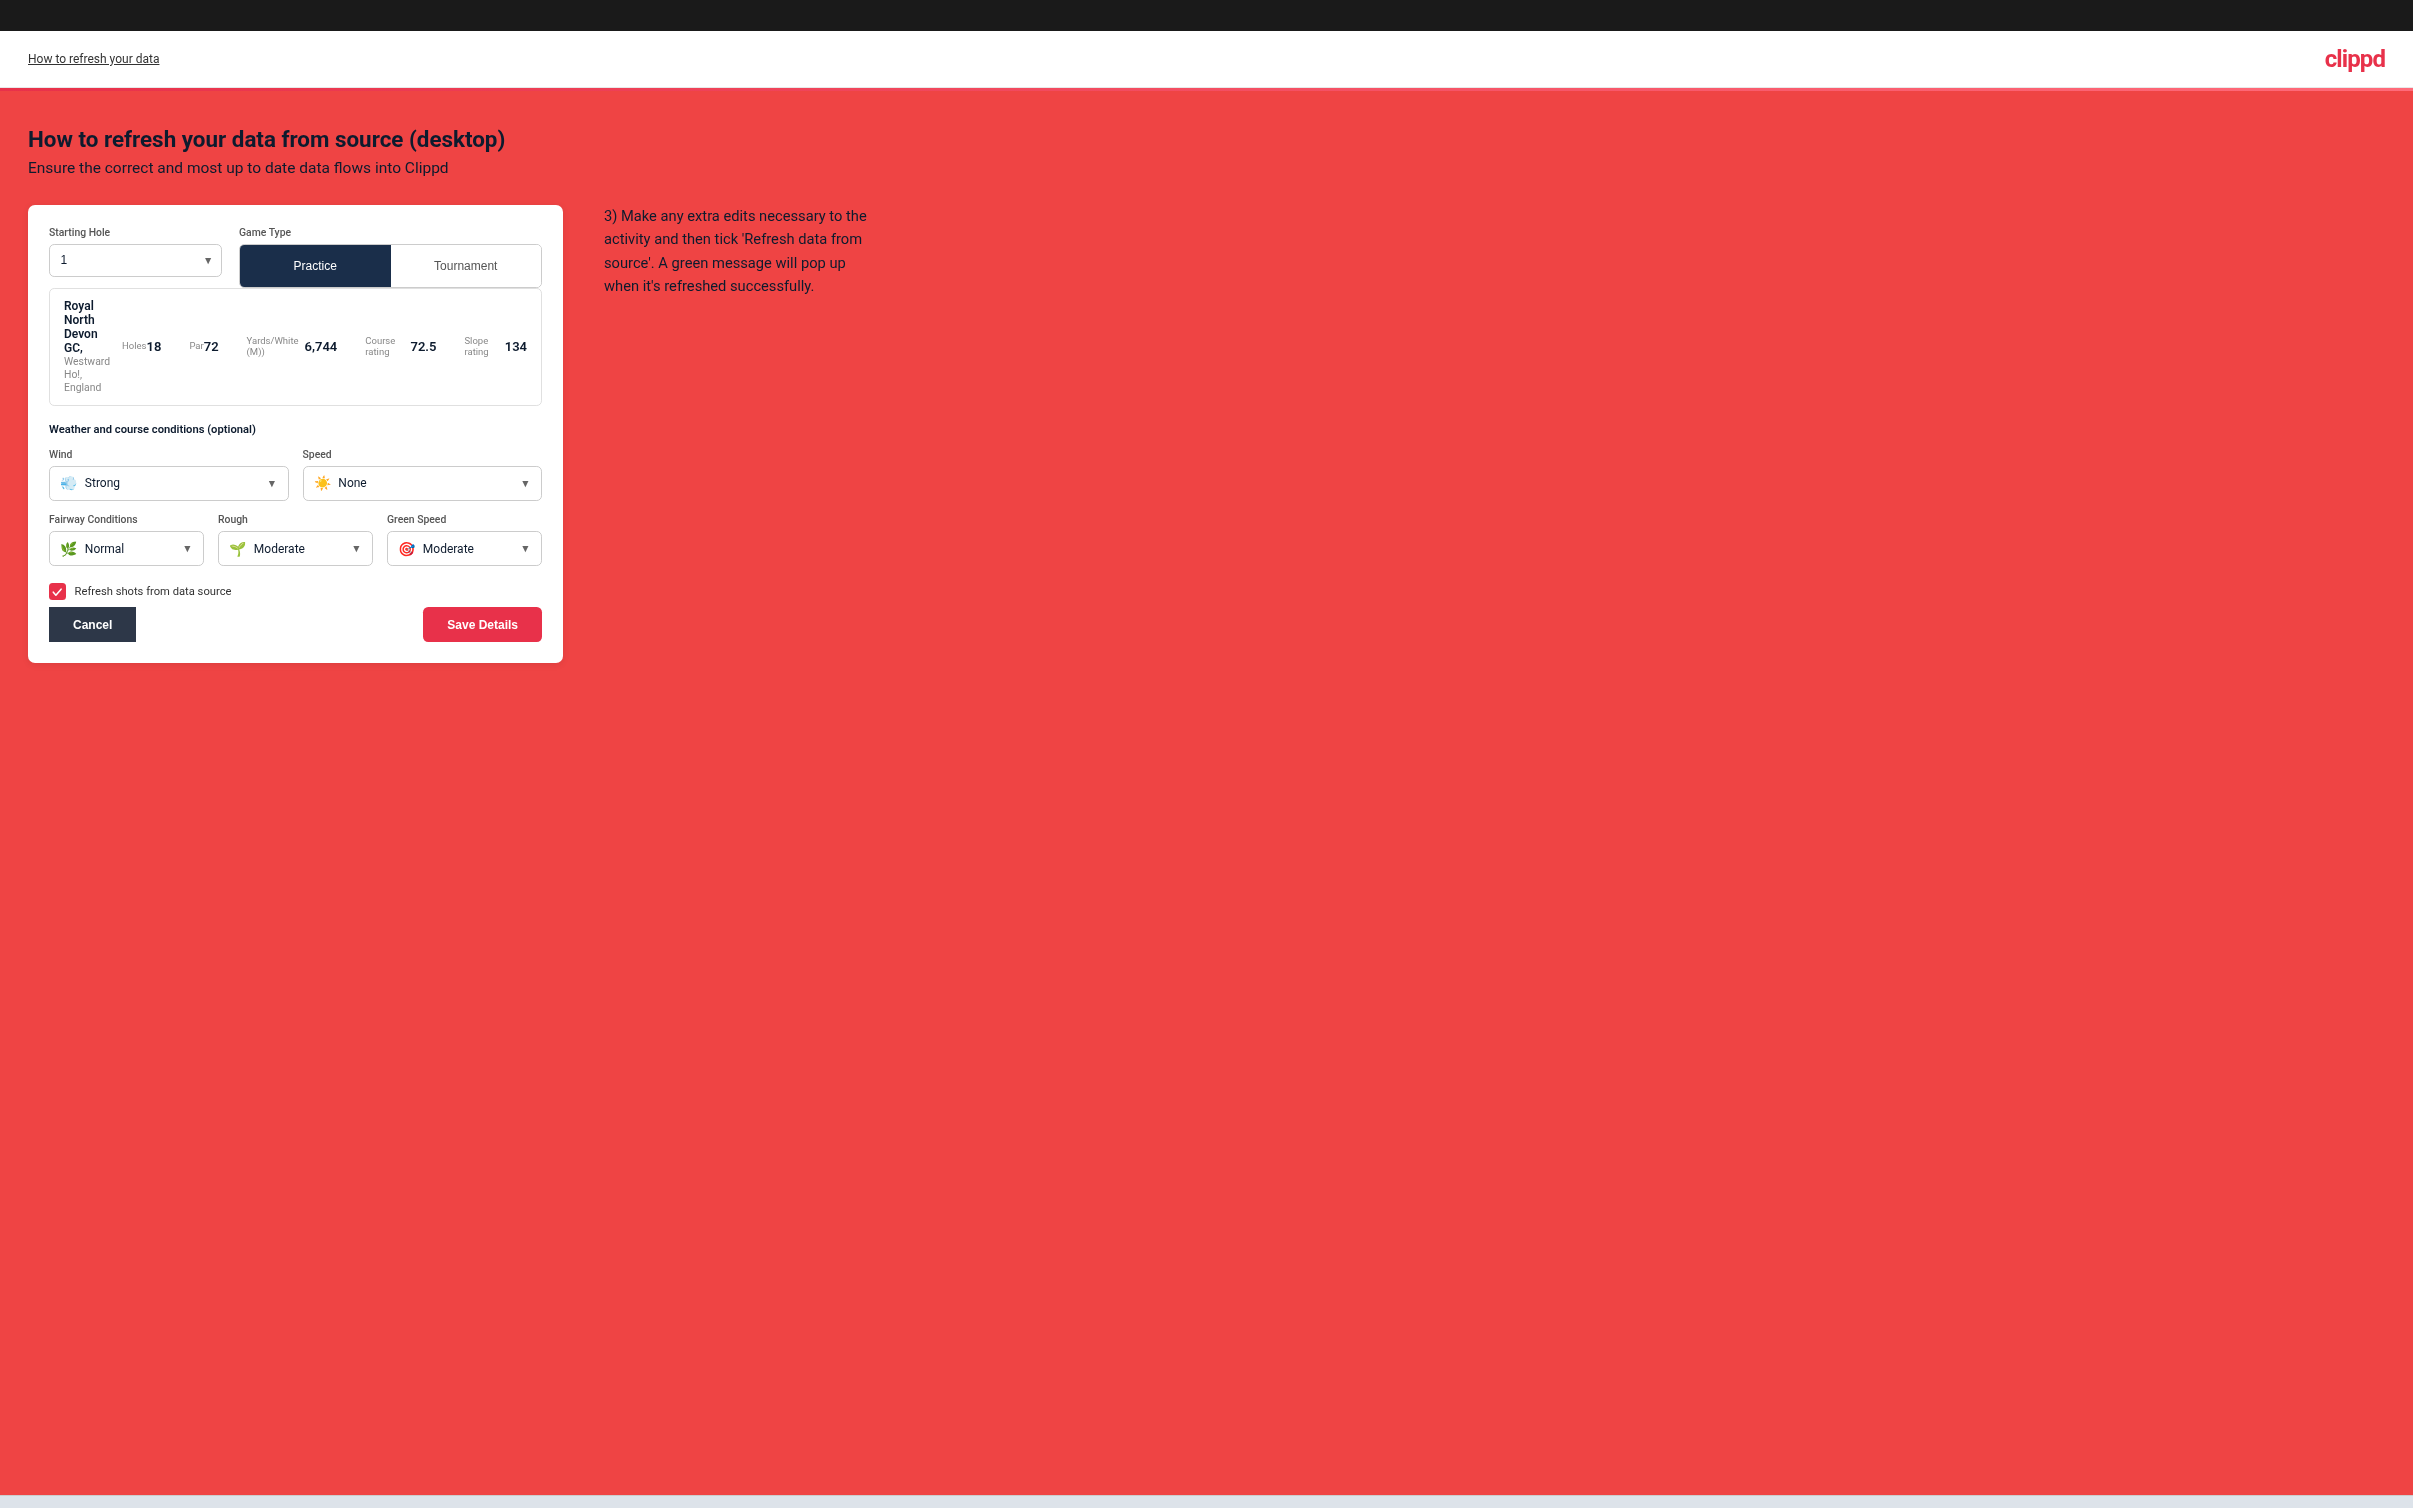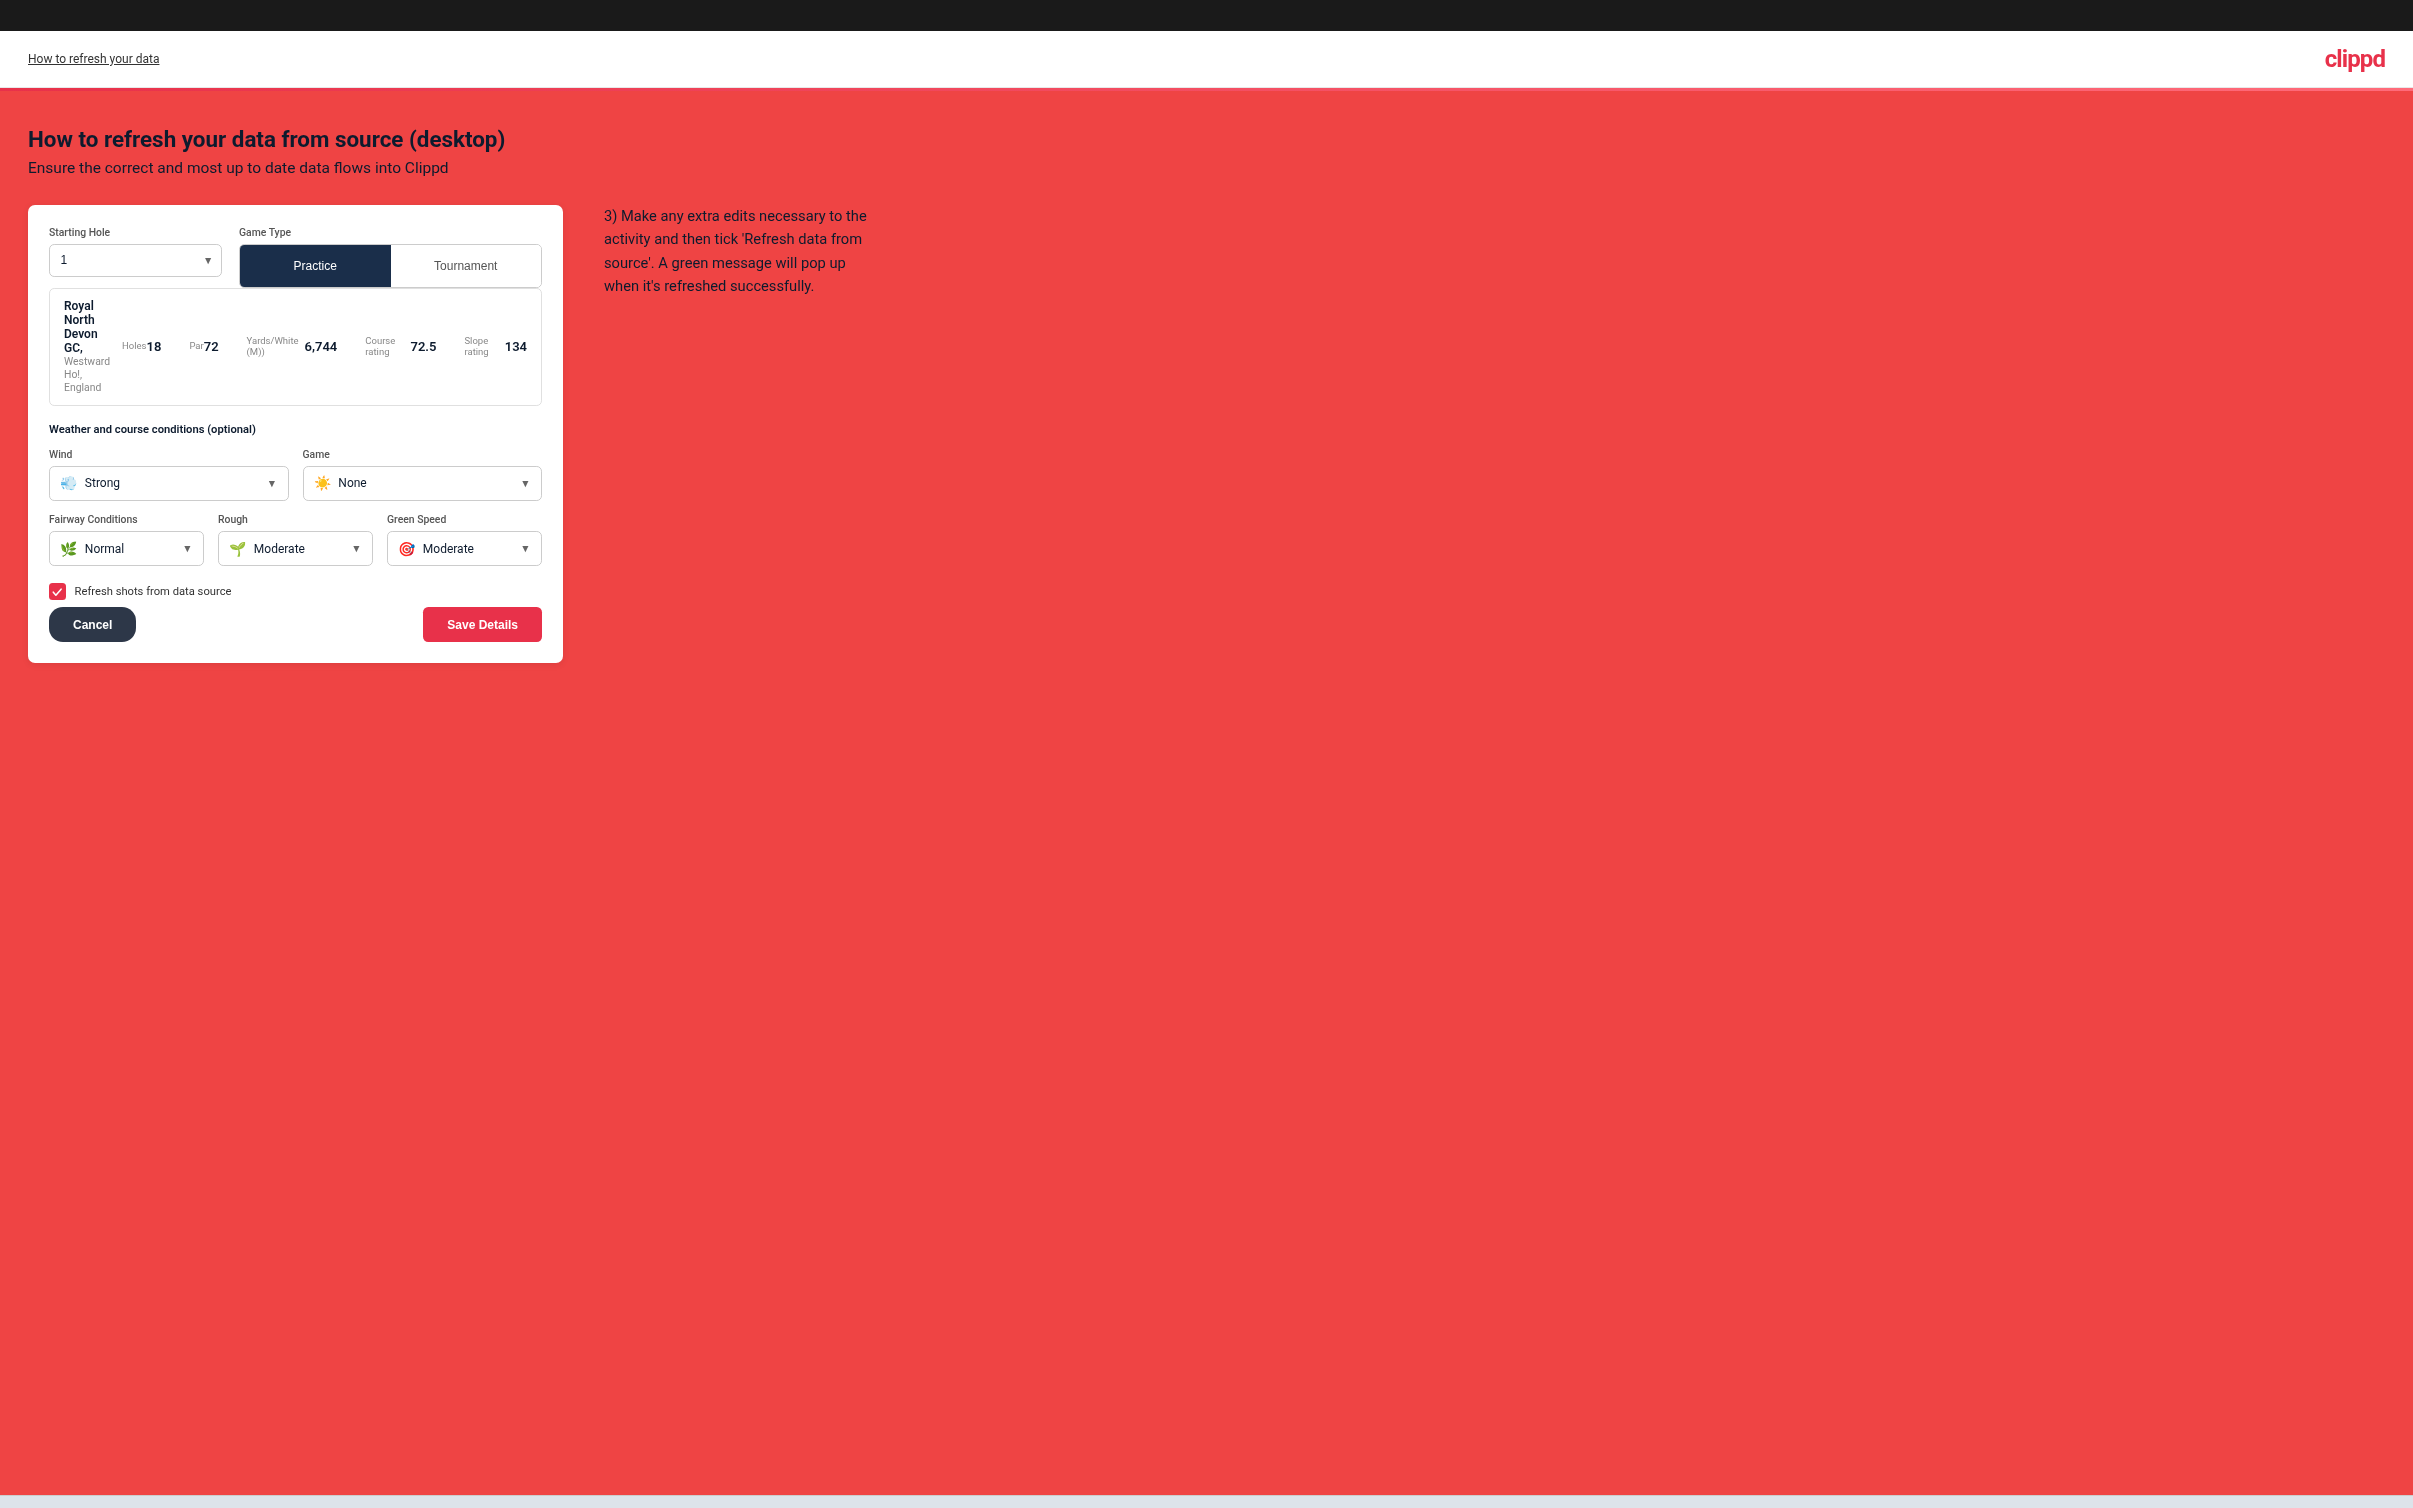--- a/index.html
+++ b/index.html
@@ -276,21 +276,21 @@
       display: flex;
       justify-content: space-between;
       align-items: center;
     }
 
     .btn-cancel {
       background: #2d3748;
       color: #fff;
       border: none;
       padding: 10.4px 24px;
-      border-radius: 14px;
+      border-radius: 0;
       font-size: 12px;
       font-weight: 600;
       cursor: pointer;
     }
 
     .btn-save {
       background: #e8314a;
       color: #fff;
       border: none;
       padding: 10.4px 24px;
@@ -389,21 +389,21 @@
             <label class="form-label">Wind</label>
             <div class="select-wrapper">
               <div class="icon-select">
                 <span class="icon-emoji">💨</span>
                 <span class="select-text">Strong</span>
                 <span class="arrow">▼</span>
               </div>
             </div>
           </div>
           <div class="form-group">
-            <label class="form-label">Game</label>
+            <label class="form-label">Speed</label>
             <div class="select-wrapper">
               <div class="icon-select">
                 <span class="icon-emoji">☀️</span>
                 <span class="select-text">None</span>
                 <span class="arrow">▼</span>
               </div>
             </div>
           </div>
         </div>
 

